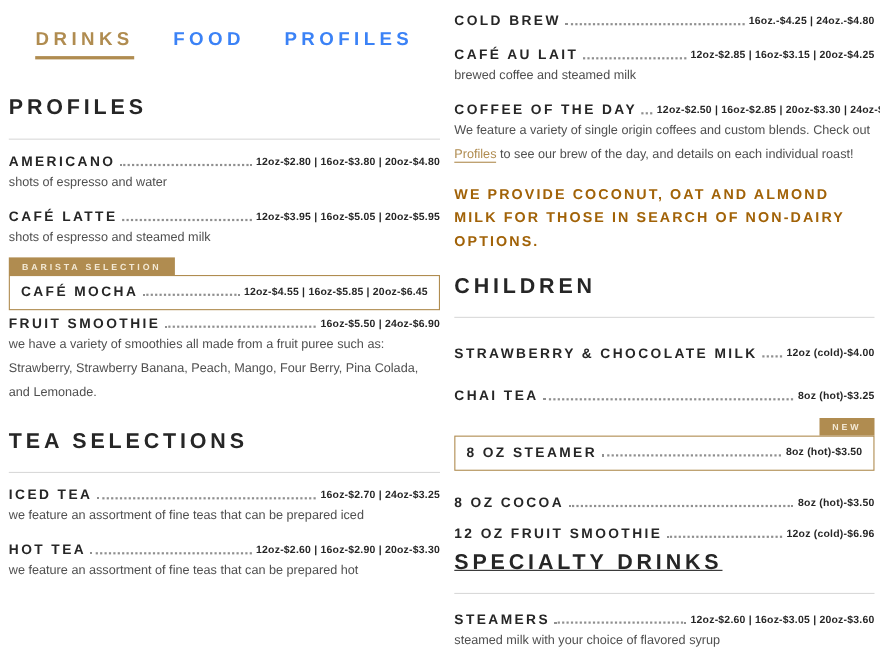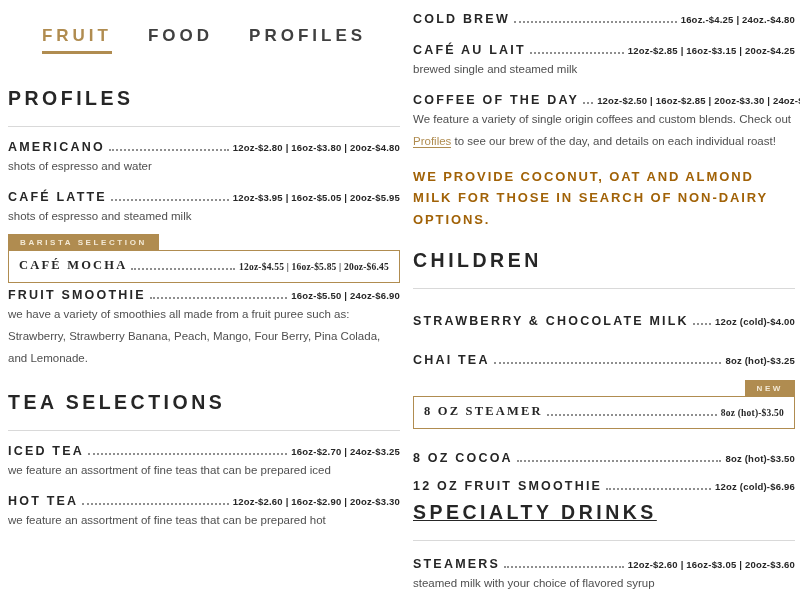--- a/index.html
+++ b/index.html
@@ -14,21 +14,21 @@
     width:800px;height:600px;overflow:hidden;background:#fff;
     font-family:"Liberation Sans", sans-serif;color:var(--ink);
   }
   .page{display:flex;width:800px;height:600px;padding:0 5px 0 8px;}
   .col{min-width:0;}
   .col-left{width:392px;padding-top:26px;margin-right:13px;}
   .col-right{width:382px;padding-top:10px;}
 
   
   .tabs{display:flex;justify-content:center;gap:36px;}
-  .tab{font-weight:bold;font-size:17px;letter-spacing:4px;color:#404040;text-decoration:none;cursor:pointer;padding-bottom:5px;border-bottom:3px solid transparent;}
+  .tab{font-weight:bold;font-size:17px;letter-spacing:4px;color:#3b82f6;text-decoration:none;cursor:pointer;padding-bottom:5px;border-bottom:3px solid transparent;}
   .tab.active{color:var(--accent);border-bottom-color:var(--accent);}
 
   
   .sec-title{font-size:19.5px;font-weight:bold;letter-spacing:3.5px;margin:0;color:#262626;}
   .mt-sec{margin-top:33px;}
   .mt-sec2{margin-top:22px;}
   .sec-divider{border:none;border-top:1px solid var(--rule);margin:16px 0 0 0;height:0;}
 
   
   .item{margin-top:13px;}
@@ -36,36 +36,36 @@
   .item-name{font-size:12.5px;font-weight:bold;letter-spacing:2.2px;white-space:nowrap;color:#262626;}
   .leader{flex:1;border-bottom:2px dotted #8f8f8f;margin:0 4px 3px 4px;min-width:10px;}
   .item-price{font-size:9.5px;font-weight:bold;white-space:nowrap;letter-spacing:.2px;padding-bottom:1px;color:#262626;}
   .item-desc{font-size:11.5px;color:var(--desc);margin:1px 0 0 0;line-height:22px;}
   .tight{margin-top:5px;}
   .roomy{margin-top:25px;}
 
   
   .featured{margin-top:5px;}
   .badge{display:inline-block;background:var(--accent);color:#f3e9d5;font-size:8px;font-weight:bold;letter-spacing:2.6px;padding:4px 12px 3px;vertical-align:bottom;}
-  .feature-box{border:1px solid var(--accent);padding:7px 10px 9px;font-family:Liberation Serif, serif;}
+  .feature-box{border:1px solid var(--accent);padding:7px 10px 9px;}
   .feature-box .item-row{margin:0;}
 
   
   .notice{font-size:13px;font-weight:bold;letter-spacing:1.9px;line-height:1.65;margin:14px 0 0 0;color:#a16207;}
   .inline-link{color:var(--accent);text-decoration:none;border-bottom:1px solid var(--accent);cursor:pointer;}
 </style>
 </head>
 <body>
 
 <div class="page">
 
   <div class="col col-left">
 
     <nav class="tabs">
-      <a class="tab active">FRUIT</a>
+      <a class="tab active">DRINKS</a>
       <a class="tab">FOOD</a>
       <a class="tab">PROFILES</a>
     </nav>
 
     <section>
       <h2 class="sec-title mt-sec">PROFILES</h2>
       <div class="sec-divider"></div>
 
       <div class="item">
         <div class="item-row">
@@ -143,21 +143,21 @@
           <span class="item-price">16oz.-$4.25 | 24oz.-$4.80</span>
         </div>
       </div>
 
       <div class="item" style="margin-top:17px;">
         <div class="item-row">
           <span class="item-name">CAFÉ AU LAIT</span>
           <span class="leader"></span>
           <span class="item-price">12oz-$2.85 | 16oz-$3.15 | 20oz-$4.25</span>
         </div>
-        <p class="item-desc">brewed single and steamed milk</p>
+        <p class="item-desc">brewed coffee and steamed milk</p>
       </div>
 
       <div class="item">
         <div class="item-row">
           <span class="item-name">COFFEE OF THE DAY</span>
           <span class="leader"></span>
           <span class="item-price">12oz-$2.50 | 16oz-$2.85 | 20oz-$3.30 | 24oz-$3.30</span>
         </div>
         <p class="item-desc"><span>We feature a variety of single origin coffees and custom blends. Check out </span><a class="inline-link">Profiles</a><span> to see our brew of the day, and details on each individual roast!</span></p>
       </div>

